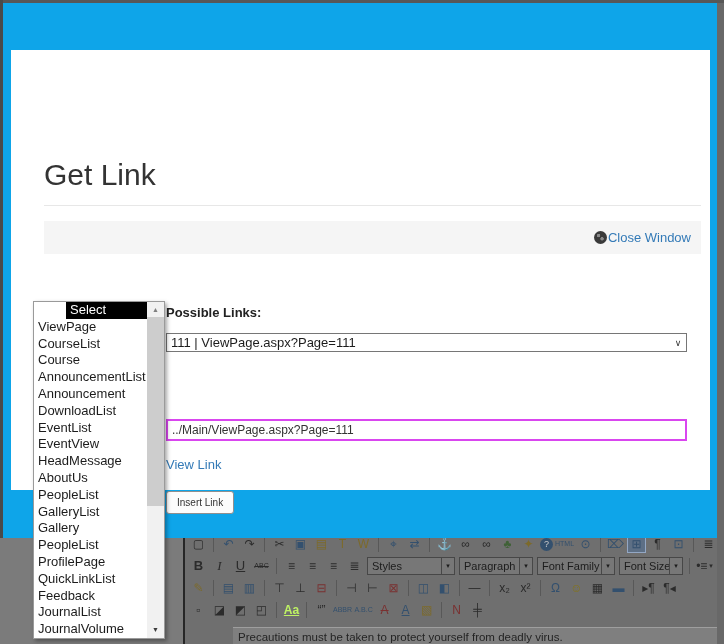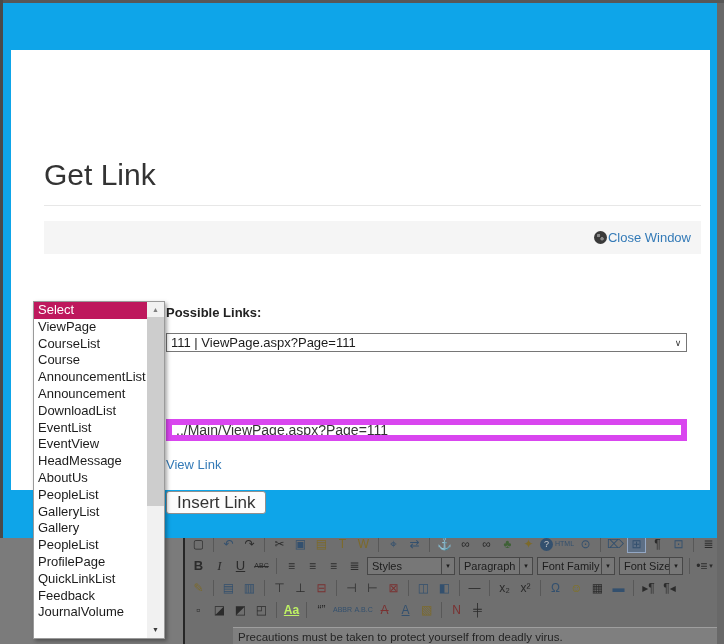--- a/index.html
+++ b/index.html
@@ -72,37 +72,37 @@
                   radial-gradient(circle at 35% 35%, #8a8a8a 0 1.4px, transparent 2px),
                   radial-gradient(circle at 62% 60%, #8a8a8a 0 1.4px, transparent 2px),
                   #3a3a3a; }
   .fld-label { position:absolute; top:255px; font-size:13px; font-weight:bold; color:#212121; }
   .winselect { position:absolute; top:283px; height:19px; border:1px solid #767676;
                background:#ffffff; font-size:13px; color:#1c1c1c;
                display:flex; align-items:center; padding-left:4px; }
   .winselect .chev { margin-left:auto; width:16px; text-align:center;
                      font-size:9px; color:#333; }
   .url-input { position:absolute; left:155px; top:369px; width:521px; height:22px;
-               border:6px solid #d946ef; background:#fff; font-size:14px; color:#333;
+               border:2px solid #d946ef; background:#fff; font-size:12px; color:#333;
                padding:0 4px; font-family:"Liberation Sans", sans-serif; }
   .view-link { position:absolute; left:155px; top:407px; font-size:13px;
                color:#337ab7; cursor:pointer; }
   .insert-btn { position:absolute; left:155px; top:441px; height:23px;
                 border:1px solid #8f8f8f; border-radius:3px; background:#fcfcfc;
-                font-size:17px; color:#333; padding:0 10px;
+                font-size:10px; color:#333; padding:0 10px;
                 font-family:"Liberation Sans", sans-serif; }
 
   
   .dropdown { position:absolute; left:33px; top:301px; width:132px; height:338px;
               background:#ffffff; border:1px solid #9a9a9a; z-index:40;
               box-shadow:2px 2px 4px rgba(0,0,0,0.35); }
   .dd-items { position:absolute; left:0; top:0; right:17px; bottom:0; overflow:hidden; }
   .dd-item { height:16.8px; line-height:16.8px; padding-left:4px; font-size:13px;
              color:#1c1c1c; white-space:nowrap; overflow:hidden; }
-  .dd-item.sel { background:#be185d; color:#ffffff; }
+  .dd-item.sel { background:#000000; color:#ffffff;margin-left:32px; }
   .dd-scroll { position:absolute; top:0; right:0; bottom:0; width:17px; background:#f1f1f1; }
   .dd-up { position:absolute; top:0; left:0; right:0; height:16px; text-align:center;
            font-size:7px; line-height:16px; color:#7f7f7f; }
   .dd-thumb { position:absolute; top:15px; left:0; right:0; height:189px; background:#cdcdcd; }
   .dd-down { position:absolute; bottom:0; left:0; right:0; height:16px; text-align:center;
              font-size:7px; line-height:16px; color:#3c3c3c; }
 </style>
 </head>
 <body>
 
@@ -267,20 +267,21 @@
       <div class="dd-item">EventView</div>
       <div class="dd-item">HeadMessage</div>
       <div class="dd-item">AboutUs</div>
       <div class="dd-item">PeopleList</div>
       <div class="dd-item">GalleryList</div>
       <div class="dd-item">Gallery</div>
       <div class="dd-item">PeopleList</div>
       <div class="dd-item">ProfilePage</div>
       <div class="dd-item">QuickLinkList</div>
       <div class="dd-item">Feedback</div>
+      <div class="dd-item">JournalList</div>
       <div class="dd-item">JournalVolume</div>
     </div>
   <div class="dd-scroll">
     <div class="dd-up">▲</div>
     <div class="dd-thumb"></div>
     <div class="dd-down">▼</div>
   </div>
 </div>
 
 </body></html>

